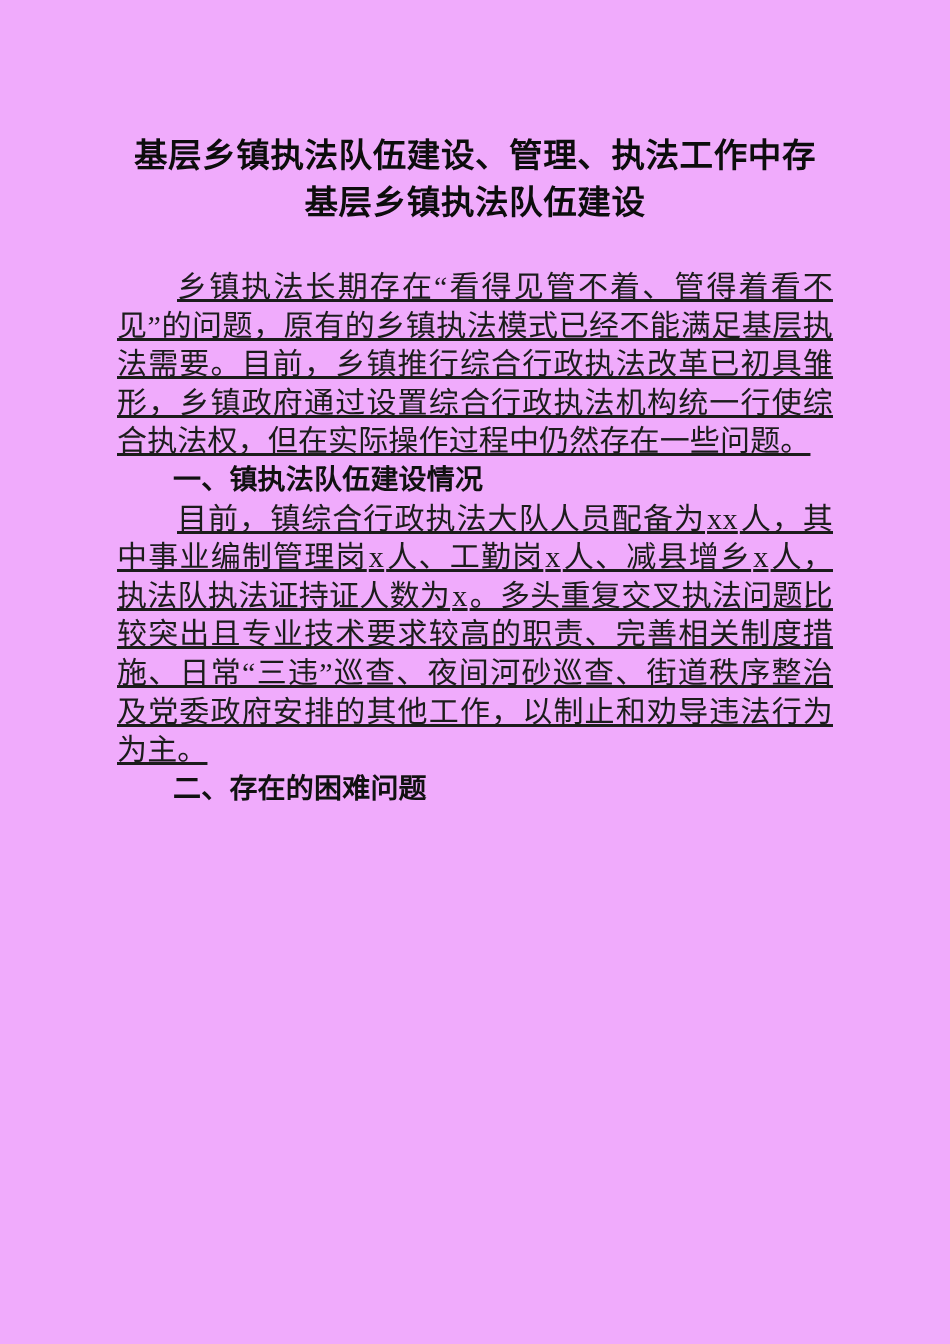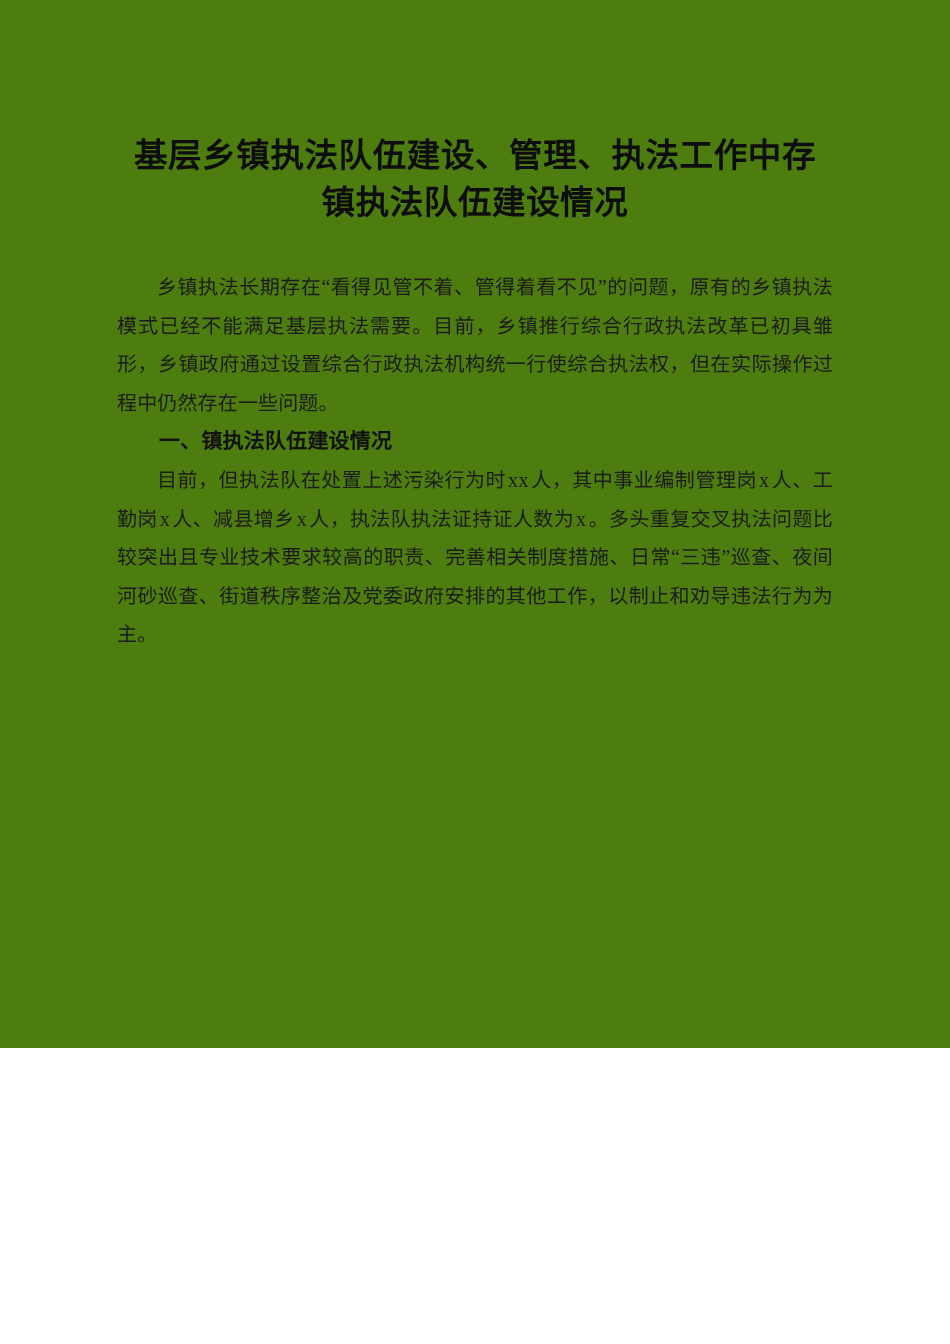--- a/index.html
+++ b/index.html
@@ -16,22 +16,22 @@
     font-family: "Liberation Serif", "DejaVu Serif", serif;
     color: #1a1a1a;
     -webkit-font-smoothing: antialiased;
   }
 
   .page {
     position: absolute;
     left: 0;
     top: 0;
     width: 950px;
-    height: 1048px;
-    background: #4d7c0f;
+    height: 1344px;
+    background: #f0abfc;
     box-sizing: border-box;
   }
 
   .content {
     position: absolute;
     left: 117px;
     top: 0;
     width: 716px;
   }
 
@@ -60,48 +60,49 @@
     top: 268px;
     left: 0;
     width: 716px;
   }
 
   
   .para {
     margin: 0;
     padding: 0;
     font-family: "Liberation Serif", "DejaVu Serif", serif;
-    font-size: 20px;
+    font-size: 30px;
     line-height: 38.6px;
     color: #1c1c1c;
     text-align: justify;
     text-justify: inter-ideograph;
     letter-spacing: 0.15px;
     font-style: italic;
     font-synthesis: none;
+    text-decoration: underline;
   }
   
   .para, .para * {
     font-style: normal;
   }
   .para {
     transform: none;
   }
 
   .para.indent {
     text-indent: 2em;
   }
 
   
   .sec-heading {
     margin: 0;
     padding: 0;
     font-family: "Liberation Sans", "DejaVu Sans", sans-serif;
     font-weight: 700;
-    font-size: 21px;
+    font-size: 28px;
     line-height: 38.6px;
     color: #111111;
     text-indent: 2em;
     letter-spacing: 0.2px;
   }
 
   
   .lead-bold {
     font-weight: 700;
     color: #101010;
@@ -117,28 +118,29 @@
   }
 </style>
 </head>
 <body>
 
 <div class="page">
   <div class="content">
 
     <h1 class="doc-title">
       <span class="t-line">基层乡镇执法队伍建设、管理、执法工作中存</span>
-      <span class="t-line">镇执法队伍建设情况</span>
+      <span class="t-line">基层乡镇执法队伍建设</span>
     </h1>
 
     <div class="body-region">
 
       <p class="para indent">乡镇执法长期存在“看得见管不着、管得着看不见”的问题，原有的乡镇执法模式已经不能满足基层执法需要。目前，乡镇推行综合行政执法改革已初具雏形，乡镇政府通过设置综合行政执法机构统一行使综合执法权，但在实际操作过程中仍然存在一些问题。</p>
 
       <h2 class="sec-heading">一、镇执法队伍建设情况</h2>
 
-      <p class="para indent"><span>目前，但执法队在处置上述污染行为时</span><span class="lat">xx</span><span>人，其中事业编制管理岗</span><span class="lat">x</span><span>人、工勤岗</span><span class="lat">x</span><span>人、减县增乡</span><span class="lat">x</span><span>人，执法队执法证持证人数为</span><span class="lat">x</span><span>。多头重复交叉执法问题比较突出且专业技术要求较高的职责、完善相关制度措施、日常“三违”巡查、夜间河砂巡查、街道秩序整治及党委政府安排的其他工作，以制止和劝导违法行为为主。</span></p>
+      <p class="para indent"><span>目前，镇综合行政执法大队人员配备为</span><span class="lat">xx</span><span>人，其中事业编制管理岗</span><span class="lat">x</span><span>人、工勤岗</span><span class="lat">x</span><span>人、减县增乡</span><span class="lat">x</span><span>人，执法队执法证持证人数为</span><span class="lat">x</span><span>。多头重复交叉执法问题比较突出且专业技术要求较高的职责、完善相关制度措施、日常“三违”巡查、夜间河砂巡查、街道秩序整治及党委政府安排的其他工作，以制止和劝导违法行为为主。</span></p>
 
+      <h2 class="sec-heading">二、存在的困难问题</h2>
 
 
     </div>
   </div>
 </div>
 
 </body></html>

